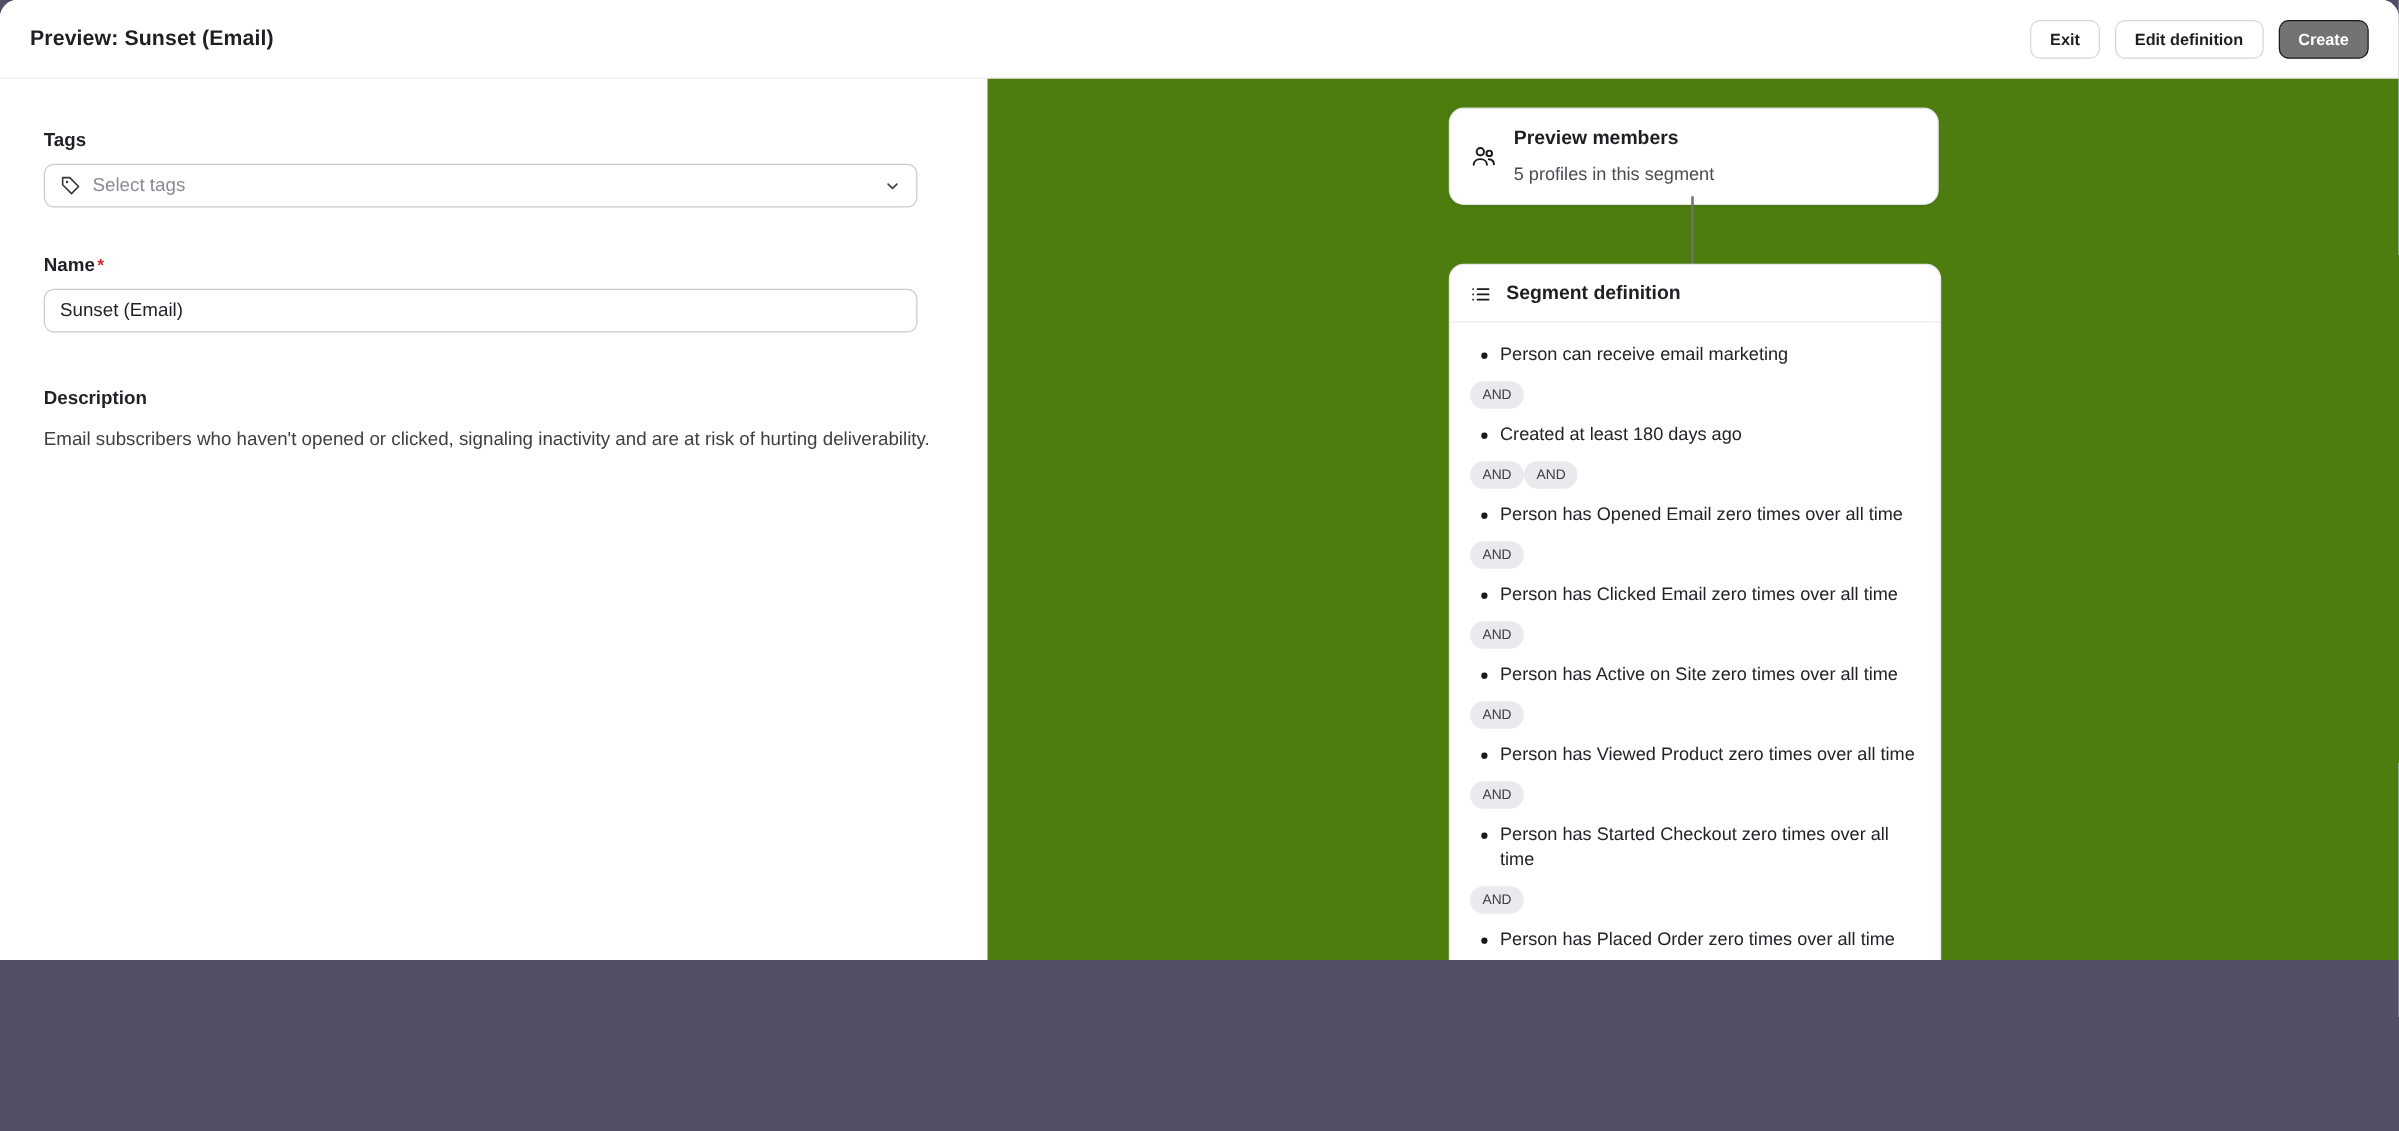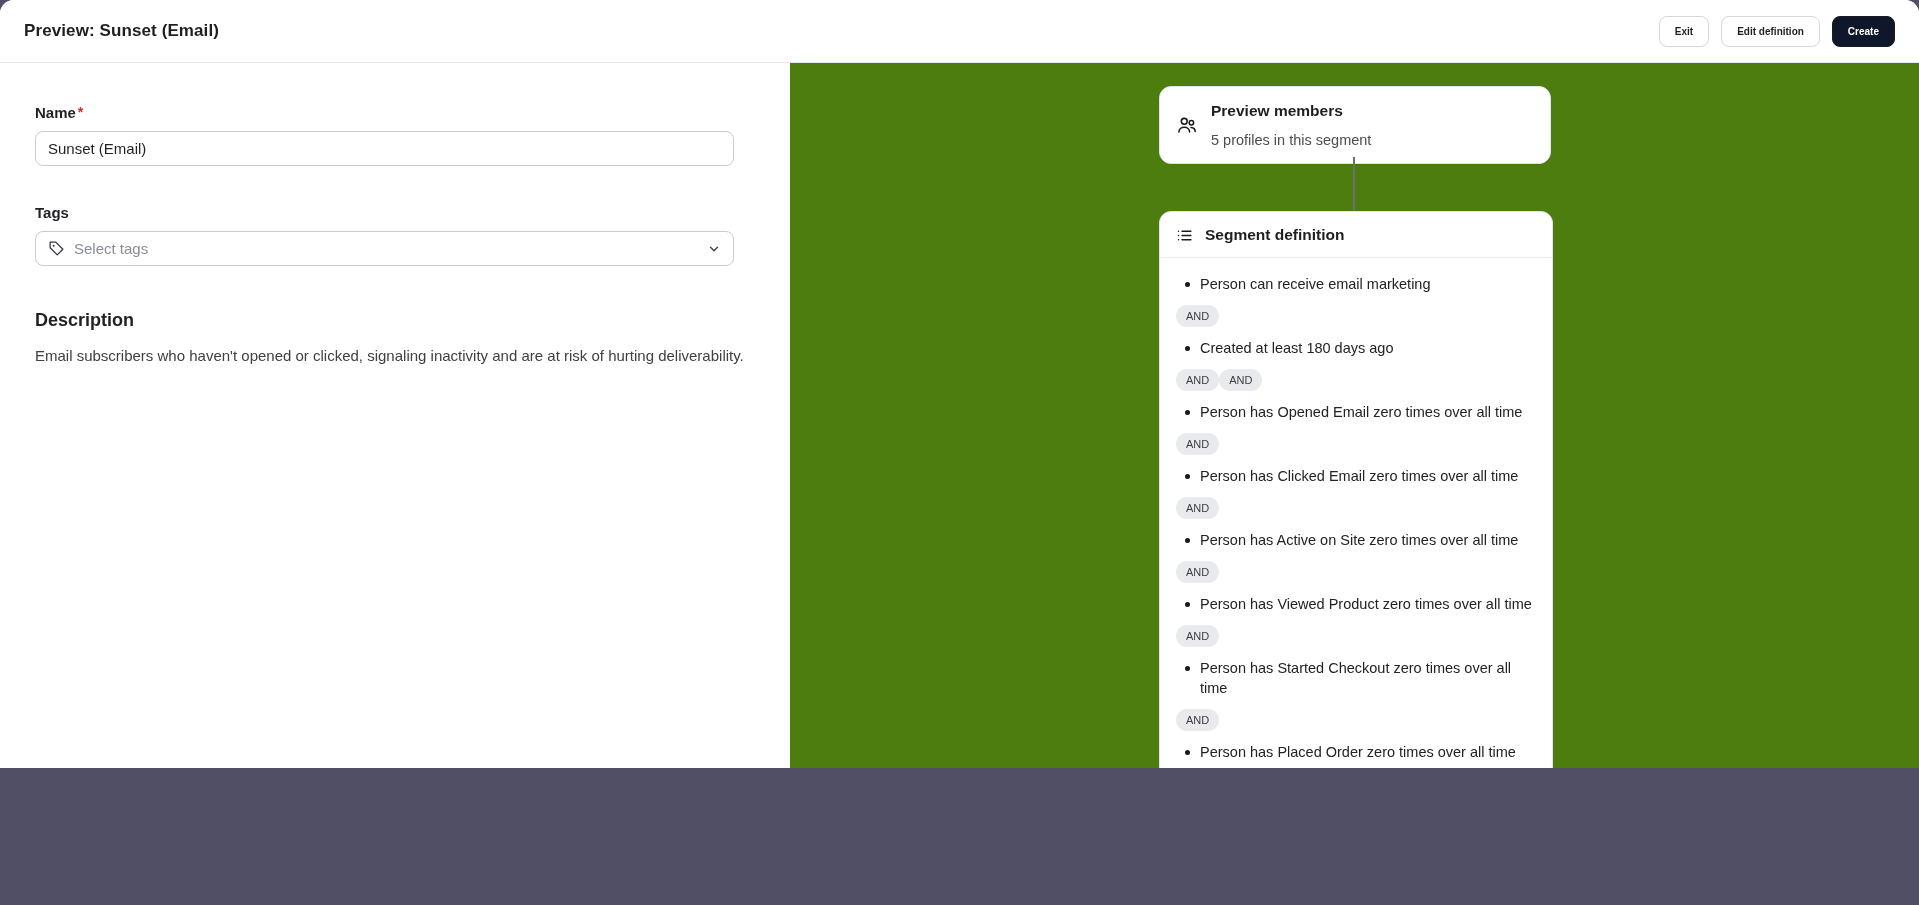--- a/index.html
+++ b/index.html
@@ -24,28 +24,28 @@
     border-bottom:1px solid #e6e8eb;
     display:flex; align-items:center;
     padding:0 24px;
   }
   .topbar h1 { font-size:17px; font-weight:700; letter-spacing:.1px; color:#1d1f23; }
   .topbar .spacer { flex:1; }
   .btn {
     height:31px; padding:0 15px;
     border-radius:8px;
     font-family:"Liberation Sans", sans-serif;
-    font-size:10px; font-weight:600;
+    font-size:13px; font-weight:600;
     background:#fff; color:#1d1f23;
     border:1px solid #d4d7dc;
     cursor:pointer;
     display:inline-flex; align-items:center;
   }
   .btn + .btn { margin-left:12px; }
-  .btn.primary { background:#0f172a; border-color:#191b1f; color:#fff; }
+  .btn.primary { background:#737373; border-color:#191b1f; color:#fff; }
   
   .content { flex:1; display:flex; min-height:0; }
   .left-panel { width:790px; flex:0 0 790px; background:#fff; padding:41px 0 0 35px; }
   .field-label { font-size:15px; font-weight:700; color:#1e2125; display:inline-block; }
   .req { color:#d92b2b; font-size:14px; font-weight:700; vertical-align:top; margin-left:2px; }
   .text-input {
     margin-top:9px;
     width:699px; height:35px;
     border:1px solid #c8ccd2; border-radius:8px;
     padding:0 12px;
@@ -59,21 +59,21 @@
     margin-top:9px;
     width:699px; height:35px;
     border:1px solid #c8ccd2; border-radius:8px;
     background:#fff;
     display:flex; align-items:center;
     padding:0 12px;
     cursor:pointer;
   }
   .select-box .placeholder { color:#878d96; font-size:15px; margin-left:9px; flex:1; }
   .icon { display:inline-flex; align-items:center; justify-content:center; }
-  .desc-title { font-size:18px; font-weight:700; margin-top:44px; }
+  .desc-title { font-size:15px; font-weight:700; margin-top:44px; }
   .desc-text { font-size:15px; color:#404040; margin-top:15px; max-width:720px; line-height:1.35; }
   
   .right-panel { flex:1; background:#4d7c0f; position:relative; }
   .card {
     position:absolute;
     background:#fff;
     border:1px solid #e3e5e9;
     border-radius:12px;
     box-shadow:0 1px 2px rgba(20,22,26,.05);
   }
@@ -116,44 +116,44 @@
     <h1>Preview: Sunset (Email)</h1>
     <div class="spacer"></div>
     <button class="btn">Exit</button>
     <button class="btn">Edit definition</button>
     <button class="btn primary">Create</button>
   </div>
 
   <div class="content">
 
     <div class="left-panel">
-
-      <div class="field-group">
-        <span class="field-label">Name</span><span class="req">*</span>
-        <input class="text-input" type="text" value="Sunset (Email)" style="">
-      </div>
 
       <div class="field-group">
         <span class="field-label">Tags</span>
         <div class="select-box">
           <span class="icon">
             <svg width="17" height="17" viewBox="0 0 24 24" fill="none" stroke="#33363b" stroke-width="1.8" stroke-linejoin="round" stroke-linecap="round">
               <path d="M3 3h8l10 10-8 8L3 11z"></path>
                 <circle cx="8" cy="8" r="1.4" fill="#33363b" stroke="none"></circle>
             </svg>
           </span>
           <span class="placeholder">Select tags</span>
           <span class="icon">
             <svg width="14" height="14" viewBox="0 0 24 24" fill="none" stroke="#3a3d42" stroke-width="2.2" stroke-linecap="round" stroke-linejoin="round">
               <polyline points="6 9 12 15 18 9"></polyline>
             </svg>
           </span>
         </div>
       </div>
 
+      <div class="field-group">
+        <span class="field-label">Name</span><span class="req">*</span>
+        <input class="text-input" type="text" value="Sunset (Email)" style="">
+      </div>
+
       <div class="desc-title">Description</div>
       <div class="desc-text">Email subscribers who haven't opened or clicked, signaling inactivity and are at risk of hurting deliverability.</div>
 
     </div>
 
     <div class="right-panel">
 
       <div class="card members-card">
         <span class="icon">
           <svg width="22" height="22" viewBox="0 0 24 24" fill="none" stroke="#17191c" stroke-width="1.7" stroke-linecap="round" stroke-linejoin="round">

